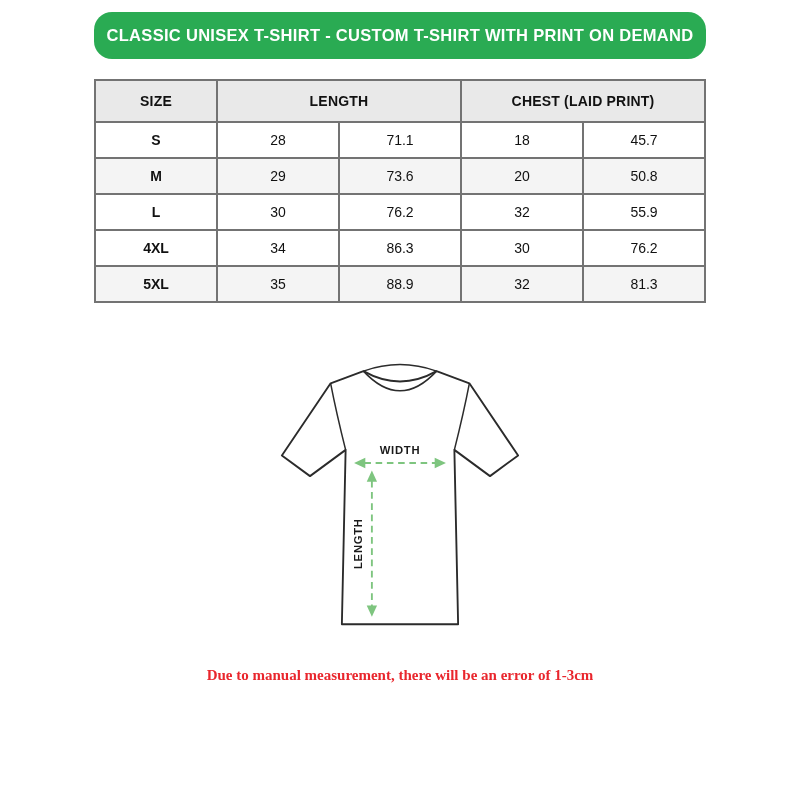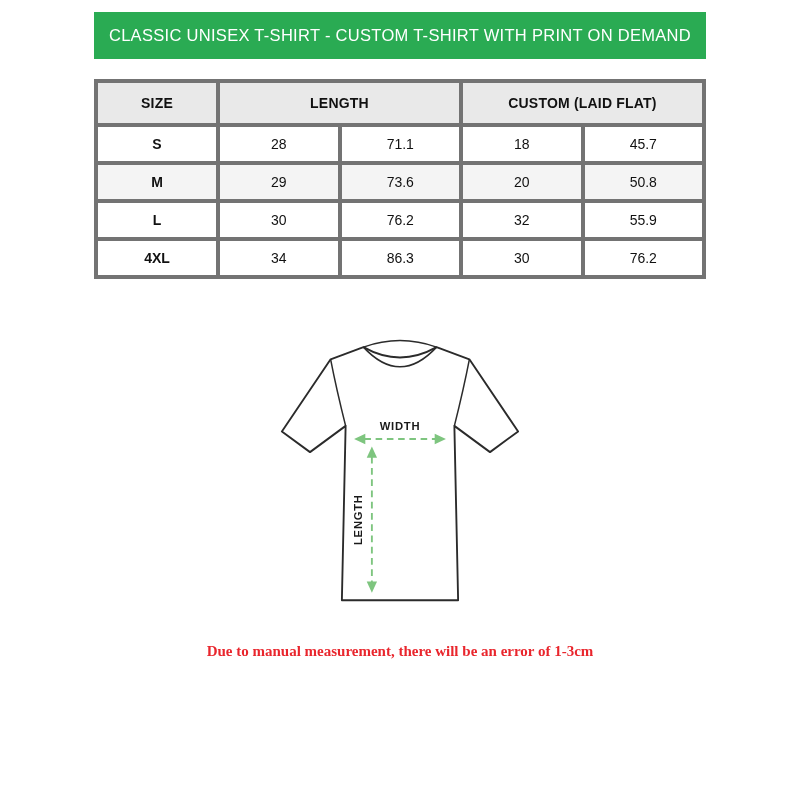--- a/index.html
+++ b/index.html
@@ -2,28 +2,28 @@
 <html style="--green: #2aab53; --arrow: #7ec57f; --red: #e9262d; --hdr: #e9e9e9;"><head>
 <meta charset="utf-8">
 <style>
   html,body { margin:0; padding:0; background:#ffffff; }
   .page {
     width:800px; height:800px; background:#ffffff; box-sizing:border-box;
     padding-top:12px; font-family:"Liberation Sans", sans-serif; overflow:hidden;
   }
   .banner {
     width:612px; margin:0 auto; background:var(--green,#2aab53);
-    color:#ffffff; text-align:center; font-weight:400; font-size:16.5px;
-    letter-spacing:.3px; padding:14px 4px; box-sizing:border-box;
+    color:#ffffff; text-align:center; font-weight:700; font-size:16.5px;
+    letter-spacing:.3px; padding:14px 4px; box-sizing:border-box;border-radius:18px;
   }
   table.size-table {
     width:612px; margin:20px auto 0 auto; border-collapse:collapse; table-layout:fixed;
   }
   .size-table th, .size-table td {
-    border:4px solid #737373; text-align:center; font-size:14px; color:#111;
+    border:2px solid #737373; text-align:center; font-size:14px; color:#111;
   }
   .size-table th {
     background:var(--hdr,#e9e9e9); font-weight:700; padding:12px 4px; letter-spacing:.2px;
   }
   .size-table td { padding:9px 4px; font-weight:400; background:#ffffff; }
   .size-table td.size-col { font-weight:700; }
   .size-table tr.alt td { background:#f4f4f4; }
   .diagram { margin-top:40px; text-align:center; }
   .diagram svg { display:block; margin:0 auto; }
   .shirt-line { fill:#ffffff; stroke:#2b2b2b; stroke-width:2; stroke-linejoin:round; }
@@ -52,21 +52,21 @@
       <col style="width:122px">
       <col>
         <col>
         <col>
         <col>
     </colgroup>
     <thead>
       <tr>
         <th>SIZE</th>
         <th colspan="2">LENGTH</th>
-        <th colspan="2">CUSTOM (LAID FLAT)</th>
+        <th colspan="2">CHEST (LAID PRINT)</th>
       </tr>
     </thead>
     <tbody>
         <tr>
           <td class="size-col">S</td>
           <td>28</td>
           <td>71.1</td>
           <td>18</td>
           <td>45.7</td>
         </tr>
@@ -83,20 +83,27 @@
           <td>76.2</td>
           <td>32</td>
           <td>55.9</td>
         </tr>
         <tr>
           <td class="size-col">4XL</td>
           <td>34</td>
           <td>86.3</td>
           <td>30</td>
           <td>76.2</td>
+        </tr>
+        <tr class="alt">
+          <td class="size-col">5XL</td>
+          <td>35</td>
+          <td>88.9</td>
+          <td>32</td>
+          <td>81.3</td>
         </tr>
       </tbody>
   </table>
 
   <div class="diagram">
     <svg width="300" height="300" viewBox="0 0 320 320">
 
       <path class="shirt-line" d="M121,30 L86,43 L34,120 L64,142 L102,114 L98,300 L222,300 L218,114 L256,142 L286,120 L234,43 L199,30 Q160,52 121,30 Z"></path>
 
       <path class="shirt-detail" d="M121,30 Q160,16 199,30"></path>

